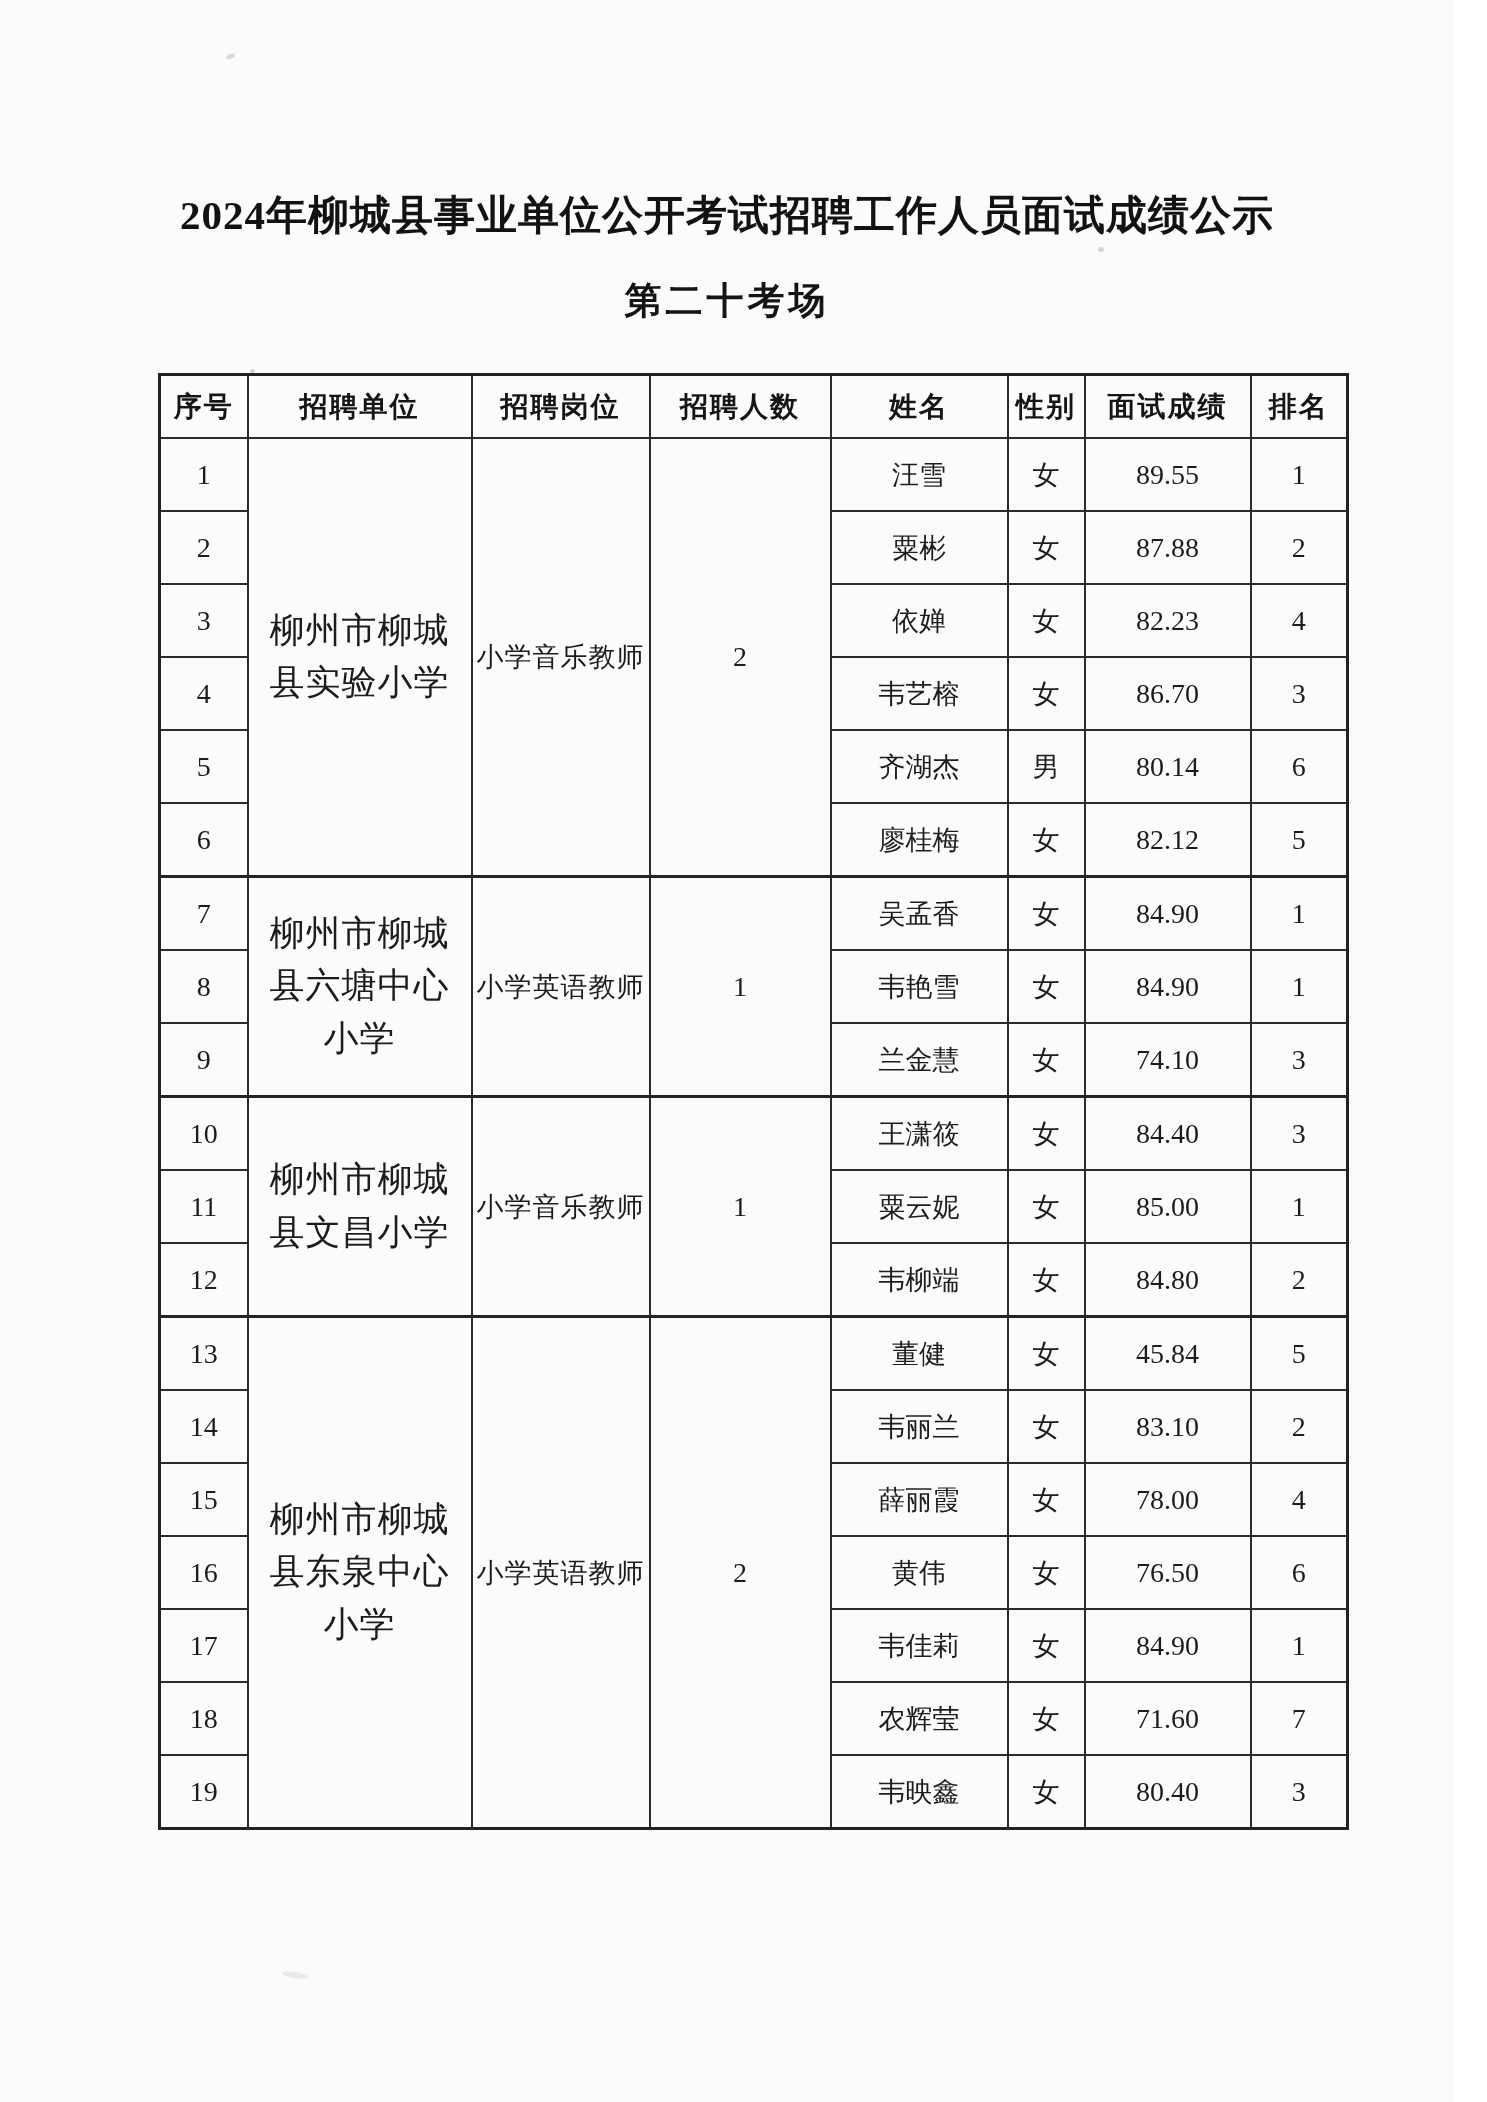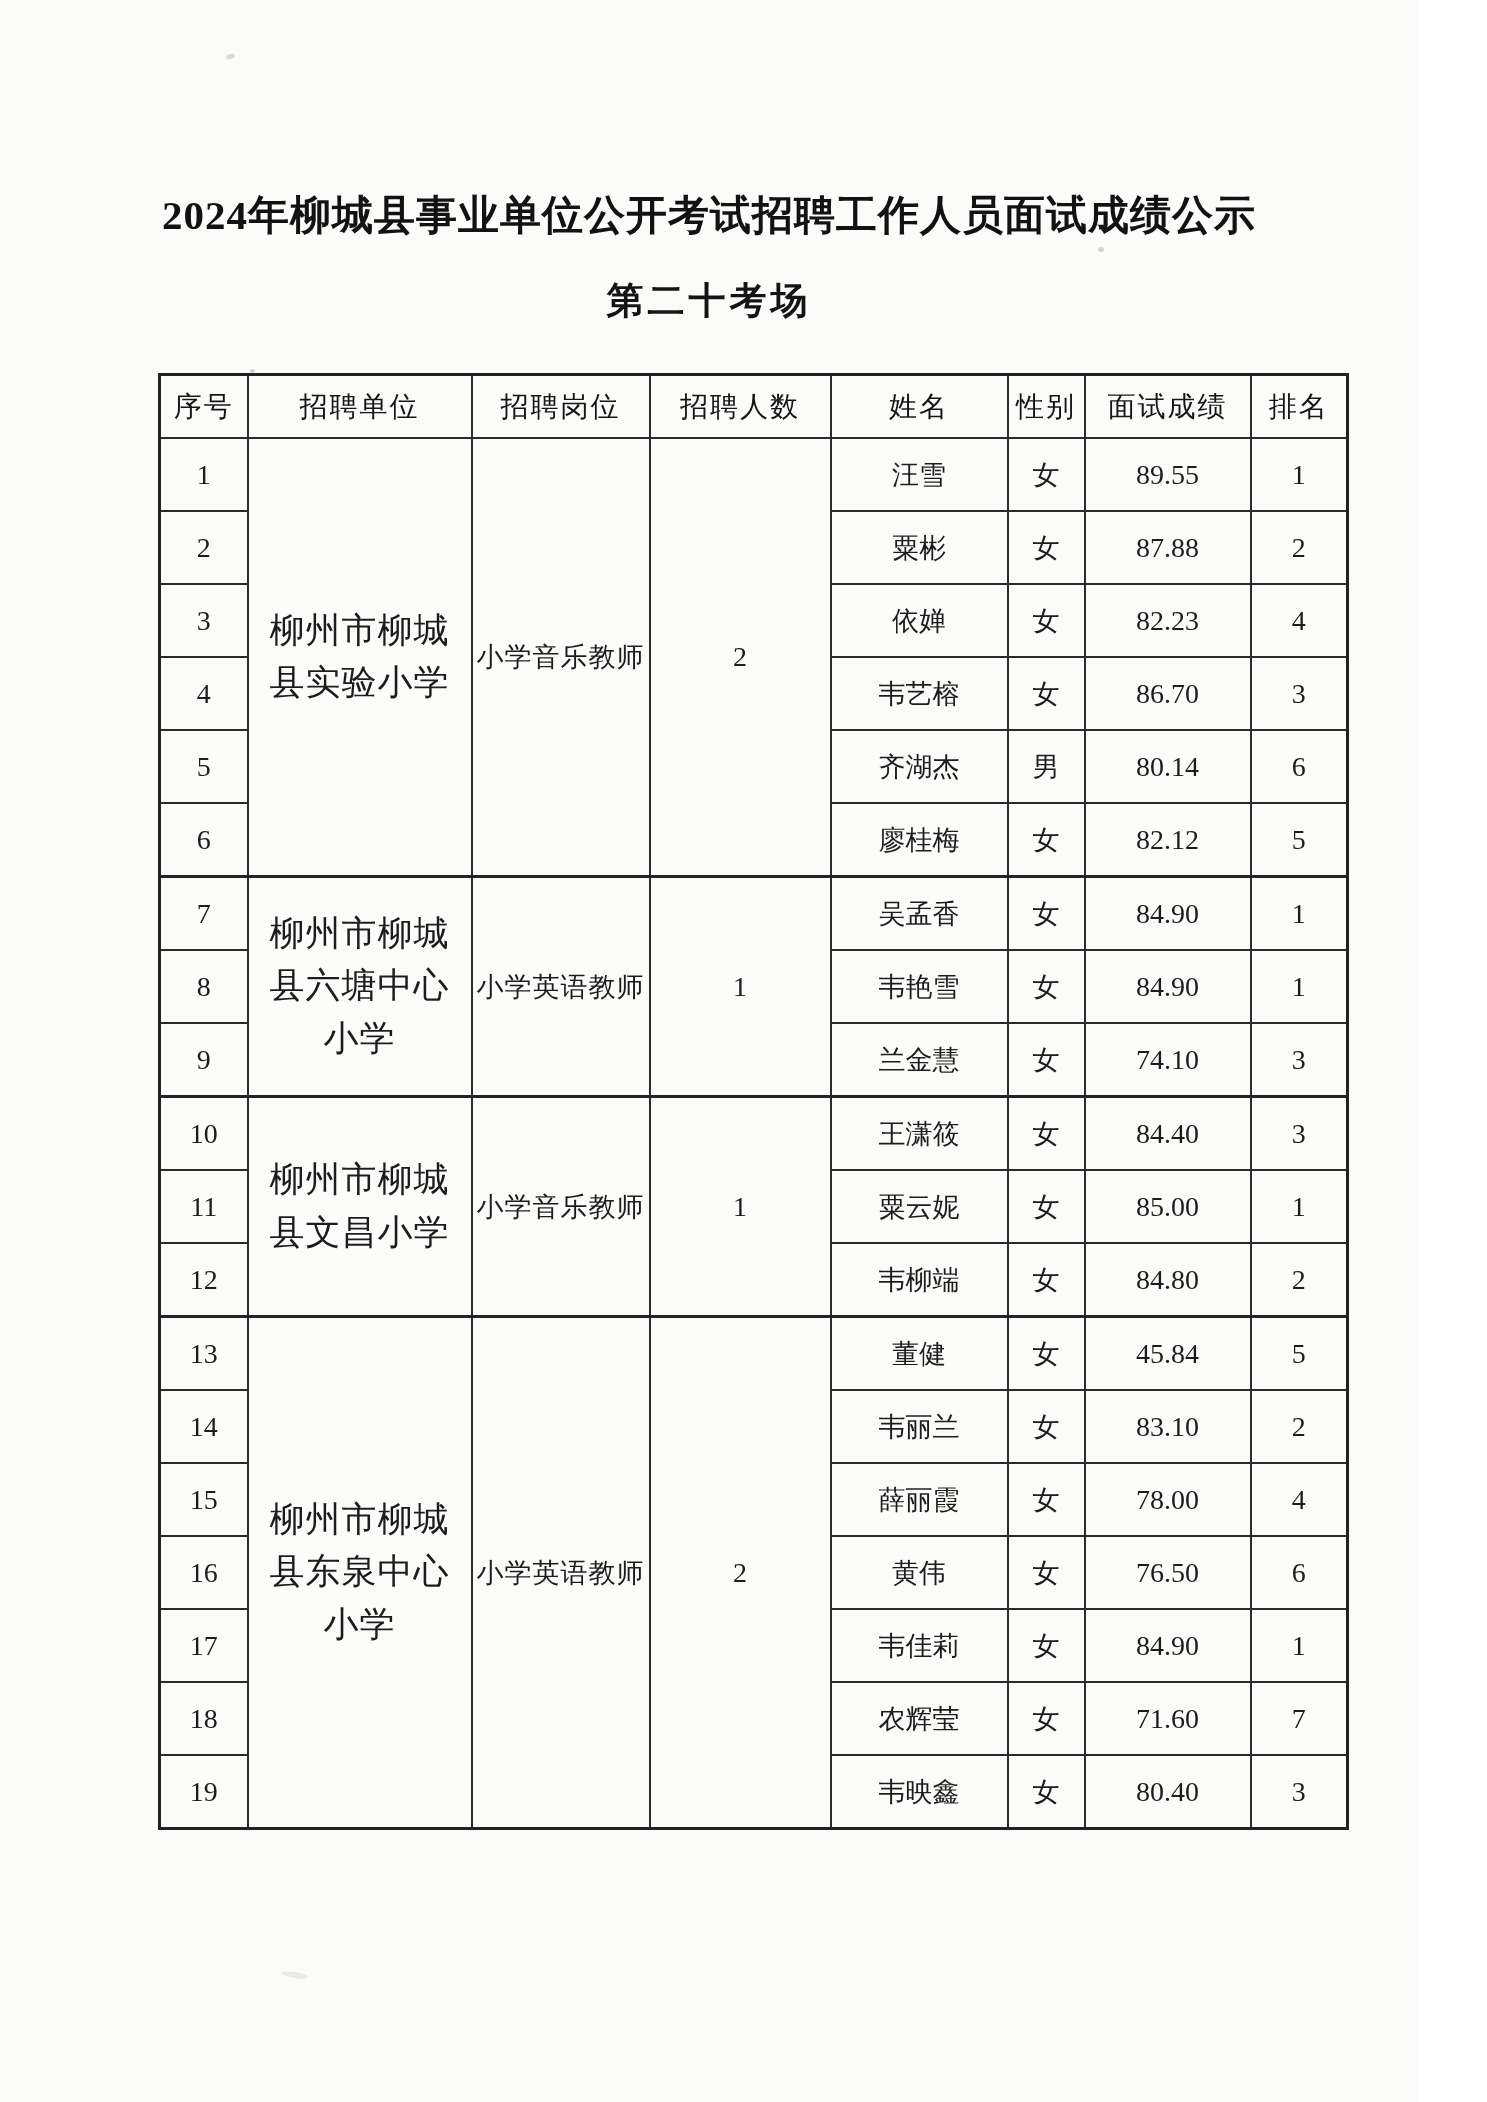--- a/index.html
+++ b/index.html
@@ -4,20 +4,21 @@
 <style>
   html, body { margin: 0; padding: 0; background: #ffffff; }
   .page {
     position: relative;
     width: 1418px;
     height: 2102px;
     background: #fbfbfa;
     color: #1b1b1b;
     font-family: "Liberation Serif", "DejaVu Serif", serif;
     overflow: hidden;
+    padding-left: 36px;
   }
   .doc-title {
     position: absolute;
     top: 188px;
     left: 0;
     width: 100%;
     text-align: center;
     font-size: 41px;
     font-weight: 900;
     letter-spacing: 1px;
@@ -59,21 +60,21 @@
   .score-table th, .score-table td {
     border: 2px solid #2b2b2b;
     text-align: center;
     vertical-align: middle;
     padding: 0;
     overflow: hidden;
   }
   .score-table th {
     height: 61px;
     font-size: 28px;
-    font-weight: 400;
+    font-weight: 700;
     letter-spacing: 2px;
     color: #151515;
   }
   .score-table td { height: 71px; font-size: 27px; color: #1c1c1c; }
   td.c-unit {
     font-size: 35px;
     line-height: 1.5;
     padding: 0 14px;
     letter-spacing: 1px;
   }

